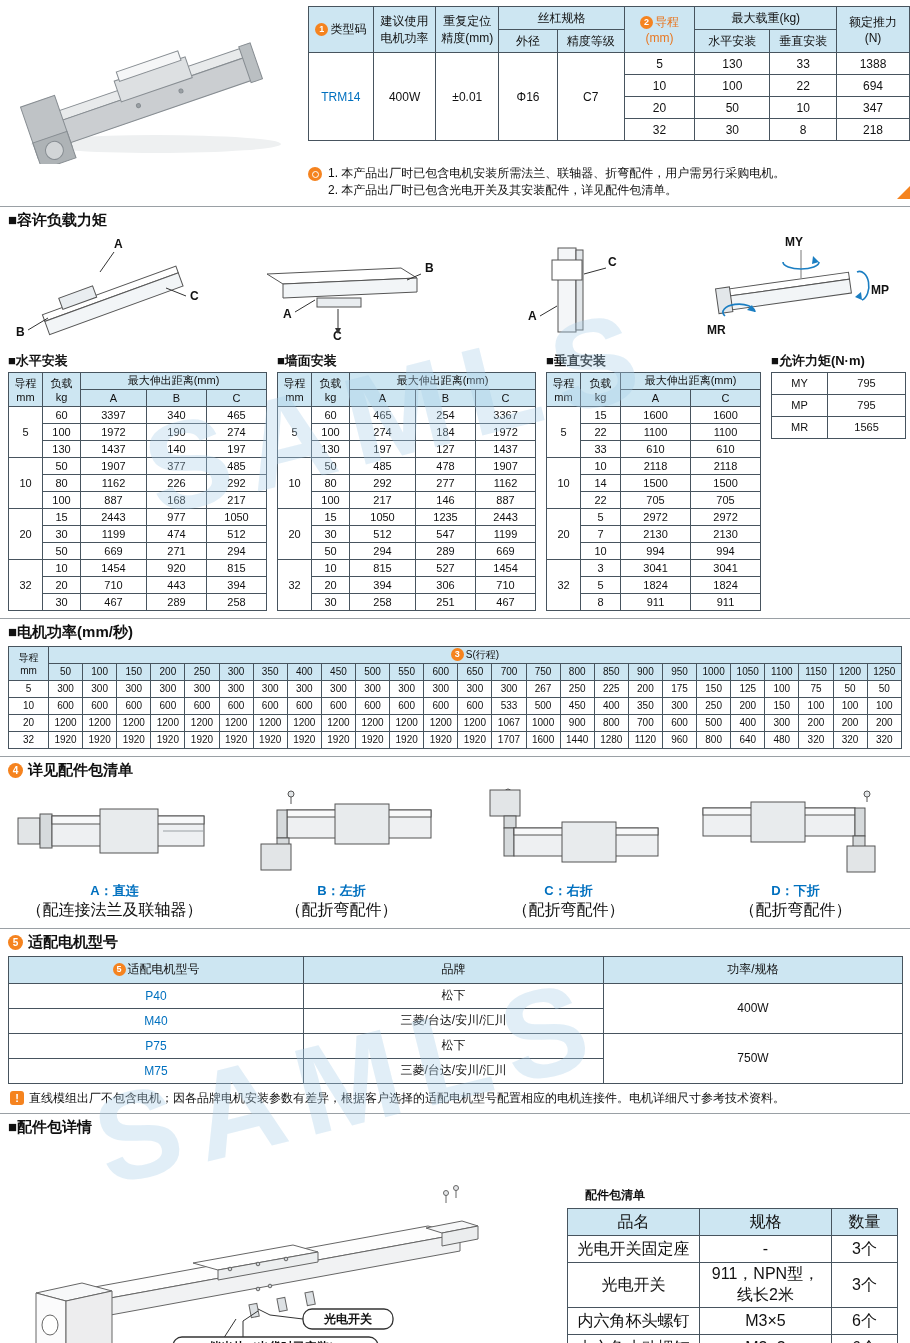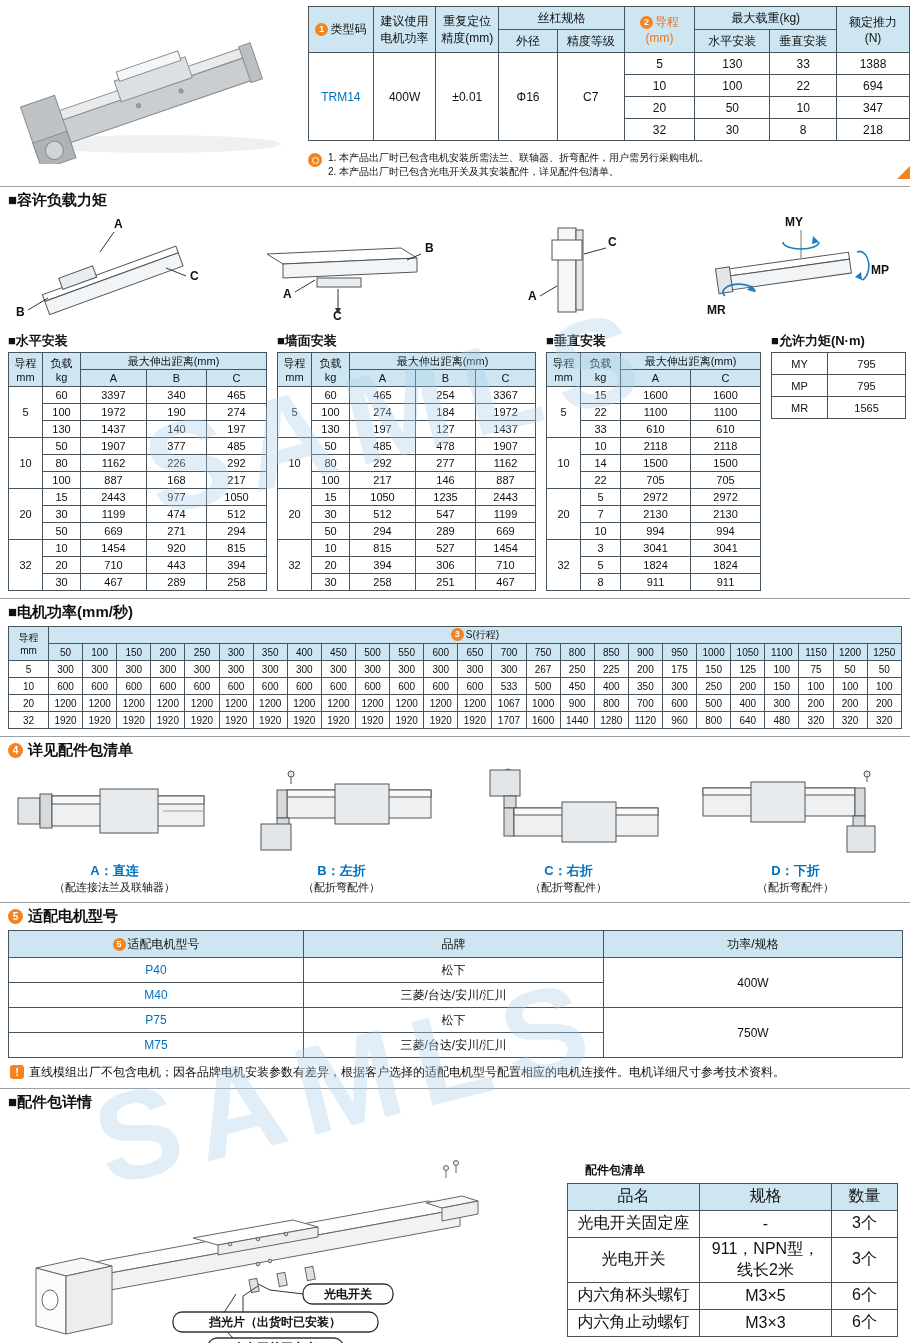--- a/index.html
+++ b/index.html
@@ -20,21 +20,21 @@
   .numcirc{display:inline-block;min-width:13px;height:13px;border-radius:50%;background:#f5831f;
     color:#fff;font-size:9px;line-height:13px;text-align:center;font-weight:bold;margin-right:2px;vertical-align:1px;}
 
   .top-section{display:flex;gap:10px;padding:6px 6px 0 6px;}
   .photo-wrap{width:292px;height:158px;flex:none;}
   .top-right{flex:1;}
   .spec-tab{width:602px;font-size:12px;}
   .spec-tab thead th{height:20px;}
   .spec-tab tbody td{height:19px;}
 
-  .notes{position:relative;display:flex;gap:6px;margin-top:10px;font-size:10px;line-height:1.4;padding-right:20px;}
+  .notes{position:relative;display:flex;gap:6px;margin-top:24px;font-size:12px;line-height:1.4;padding-right:20px;}
   .ring-icon{flex:none;width:14px;height:14px;border-radius:50%;background:#f5831f;position:relative;display:inline-block;margin-top:2px;}
   .ring-icon::after{content:"";position:absolute;left:3.5px;top:3.5px;width:7px;height:7px;border-radius:50%;border:1.6px solid #fff;box-sizing:border-box;}
   .corner-tri{position:absolute;right:0;bottom:0;width:0;height:0;border-style:solid;
     border-width:0 0 13px 13px;border-color:transparent transparent #f5831f transparent;}
 
   .divider{border-top:1px solid #9aa0a5;margin:7px 0 4px 0;}
   .sec-heading{font-size:15px;font-weight:bold;margin:2px 0 4px 8px;display:flex;align-items:center;gap:3px;}
   .sec-heading .numcirc{min-width:15px;height:15px;line-height:15px;font-size:10px;}
 
   .moment-row{display:flex;gap:14px;margin:0 8px;}
@@ -45,21 +45,21 @@
   .block-title{font-size:13px;font-weight:bold;margin:4px 0 2px 0;}
   .mtab{font-size:11px;}
   .mtab th,.mtab td{height:16px;padding:0 1px;}
 
   .speed-tab{width:894px;margin:0 8px;font-size:10px;}
   .speed-tab th,.speed-tab td{height:16px;padding:0;}
 
   .conn-row{display:flex;gap:14px;margin:2px 8px 0 8px;}
   .conn-panel{width:213px;text-align:center;}
   .conn-l1{color:#0070bf;font-weight:bold;font-size:13px;margin-top:2px;}
-  .conn-l2{font-size:11px;}
+  .conn-l2{font-size:16px;}
 
   .motor-tab{width:894px;margin:0 8px;font-size:12px;}
   .motor-tab thead th{height:24px;}
   .motor-tab tbody td{height:22px;}
   .motor-note{margin:6px 10px 0 10px;font-size:12px;display:flex;gap:5px;align-items:flex-start;line-height:1.4;}
   .warn-icon{flex:none;display:inline-block;width:14px;height:14px;background:#f5831f;color:#fff;border-radius:3px;
     font-weight:bold;font-size:11px;line-height:14px;text-align:center;margin-top:1px;}
 
   .acc-row{display:flex;margin:0 0 0 8px;}
   .acc-list{margin-left:4px;margin-top:46px;width:334px;}

